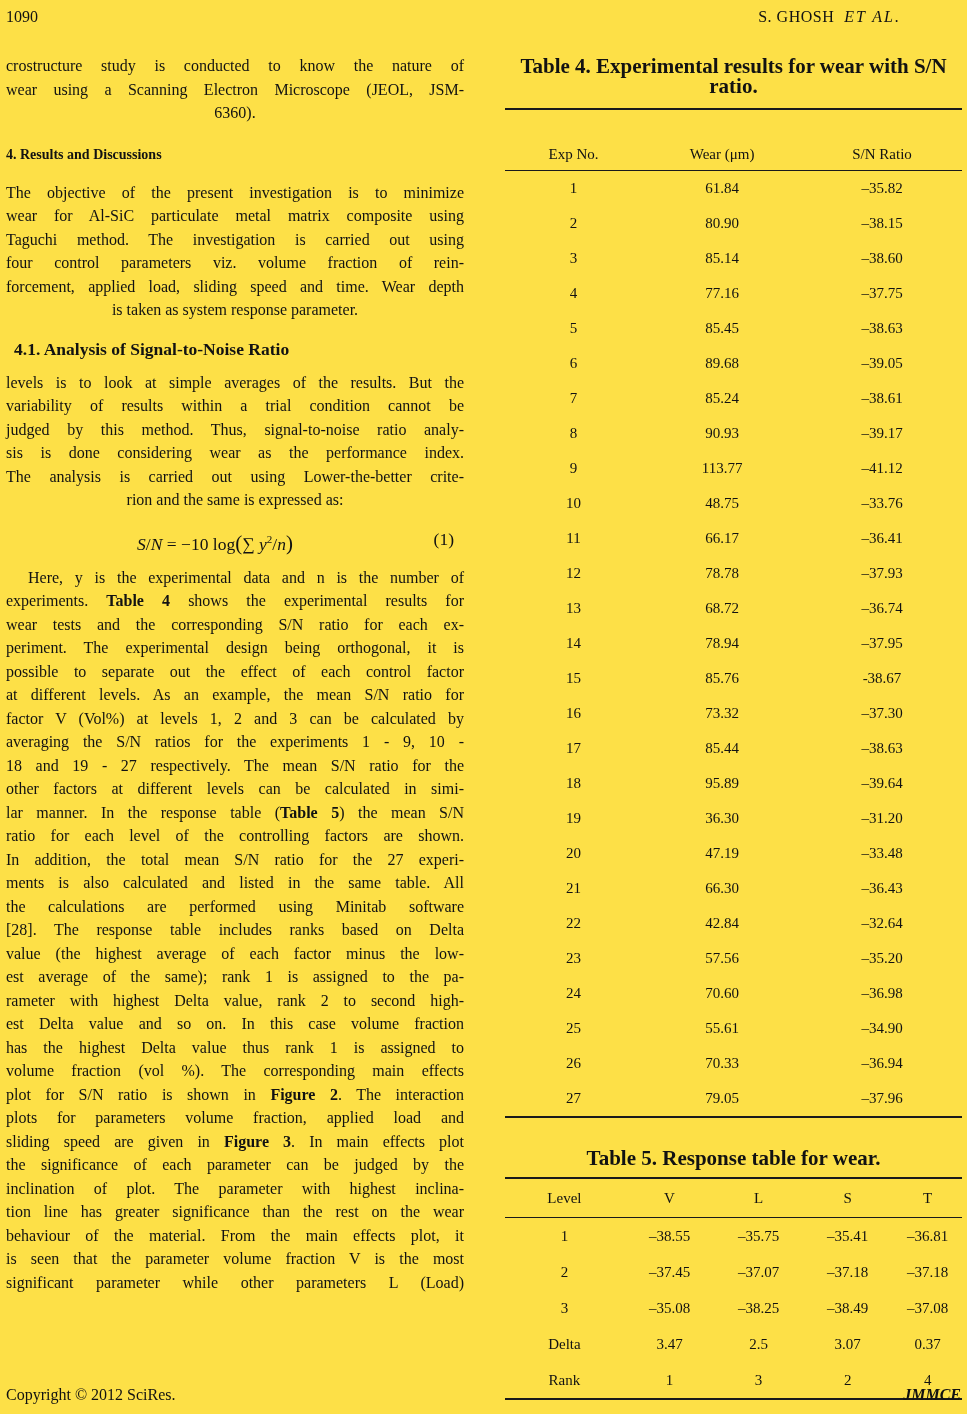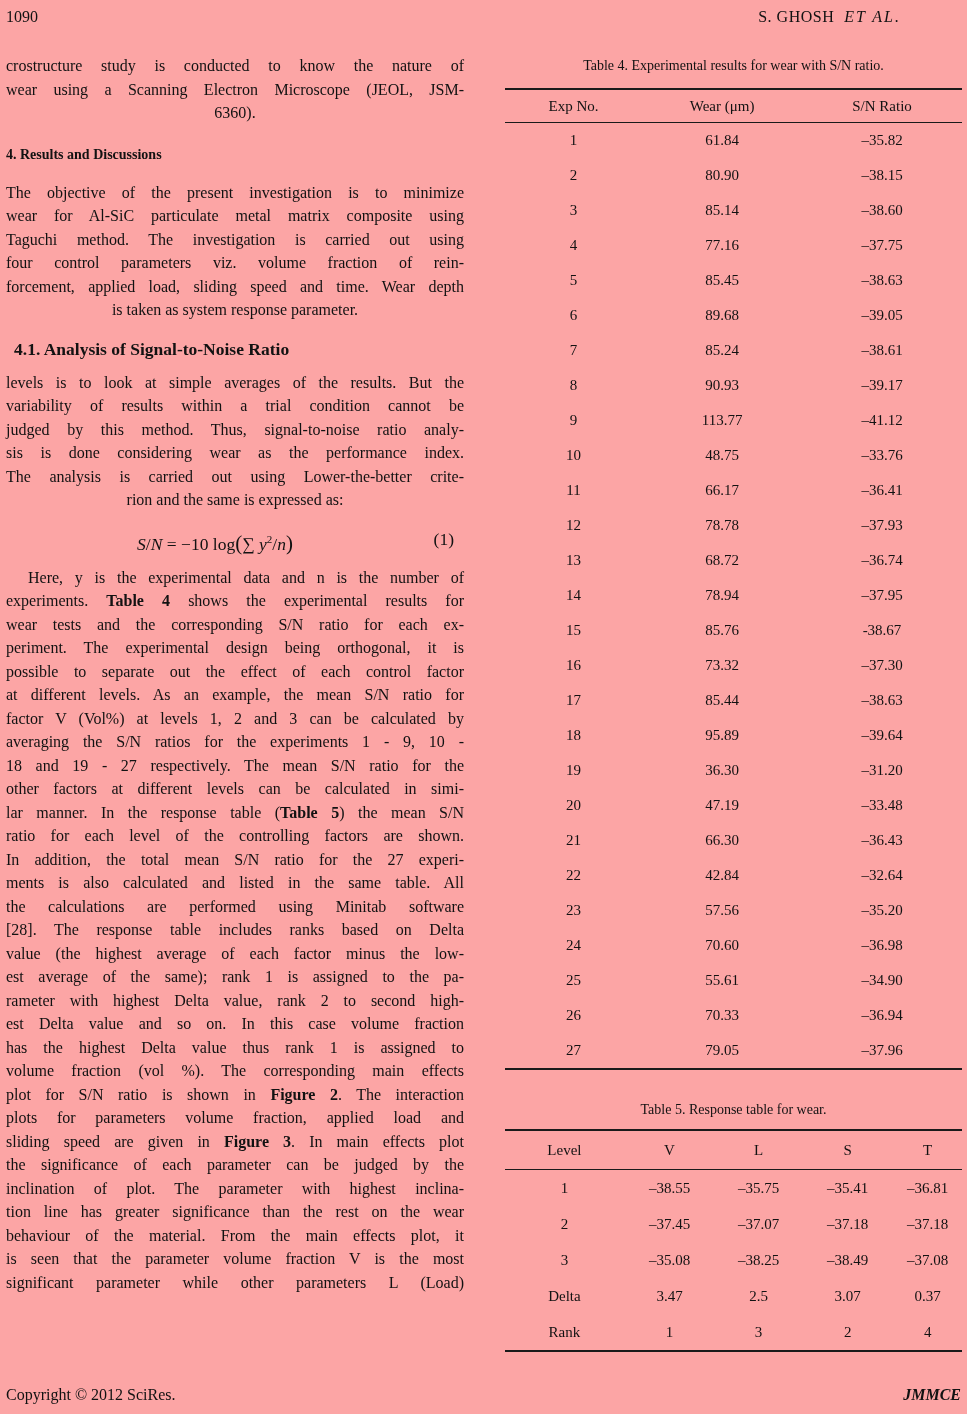--- a/index.html
+++ b/index.html
@@ -1,18 +1,18 @@
 <!DOCTYPE html>
 <html><head>
 <meta charset="utf-8">
 <style>
   html,body { margin:0; padding:0; background:#e8e8e8; }
   .page {
     position:relative; width:967px; height:1414px; margin:0 auto;
-    background:#fca5a5; color:#121212;
+    background:#fde047; color:#121212;
     font-family:"Liberation Serif", serif;
     overflow:hidden;
   }
   
   .hdr { position:absolute; top:8px; left:6px; right:6px; height:24px; font-size:16px; }
   .pageno { position:absolute; left:0; top:0; }
   .runhead { position:absolute; left:0; right:60px; top:0; text-align:right; letter-spacing:0.5px; }
   .runhead .it { font-style:italic; margin-left:10px; letter-spacing:2px; }
 
   
@@ -25,27 +25,27 @@
   sup { font-size:11px; }
 
   .h1 { font-size:14px; font-weight:bold; margin:17px 0 13px 0; line-height:26px; }
   .h2 { font-size:17.5px; font-weight:bold; margin:16px 0 11px 8px; line-height:22px; }
 
   .eqrow { position:relative; height:34px; margin:10px 0 10px 0; font-size:17.5px; line-height:34px; }
   .eqc { position:absolute; left:30px; right:70px; text-align:center; }
   .eqnum { position:absolute; right:10px; top:0; }
 
   
-  .tbl-title { text-align:center; font-weight:normal; font-size:14px; line-height:20px; }
+  .tbl-title { text-align:center; font-weight:bold; font-size:21px; line-height:20px; }
   .rule2 { border-top:2px solid #1a1a1a; height:0; }
   .rule1 { border-top:1.5px solid #1a1a1a; height:0; }
   .trow { display:grid; align-items:center; }
   .tcell { text-align:center; font-size:15px; }
   .t4 .trow { grid-template-columns:30% 35% 35%; height:35px; }
-  .t4 .thead .trow { height:32px; }
+  .t4 .thead .trow { height:32px;margin-top:28px; }
   .t5 .trow { grid-template-columns:26% 20% 19% 20% 15%; height:36px; }
   .t5 .thead .trow { height:38px; }
   .t4-title-gap { height:12px; }
   .t5-block { margin-top:30px; }
   .t5-title-gap { height:9px; }
 
   
   .ftr { position:absolute; left:6px; right:6px; top:1386px; font-size:16px; }
   .copyright { position:absolute; left:0; top:0; }
   .journal { position:absolute; right:0; top:0; font-weight:bold; font-style:italic; }

